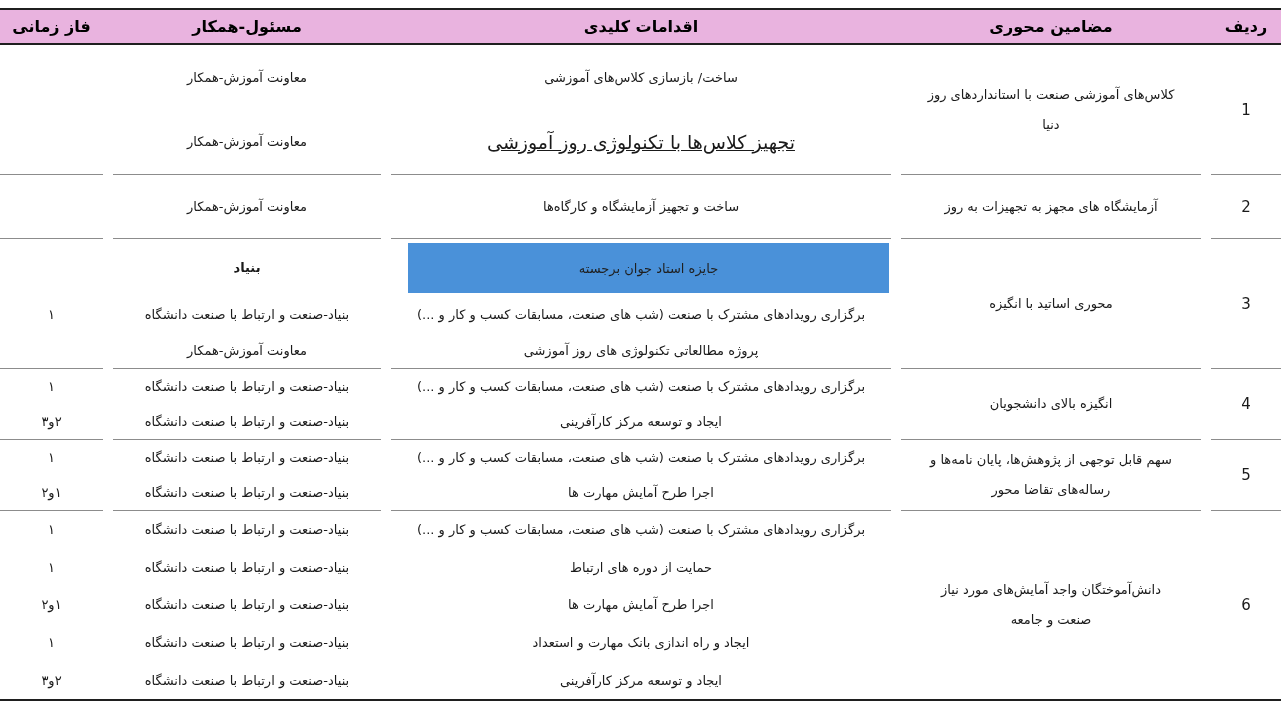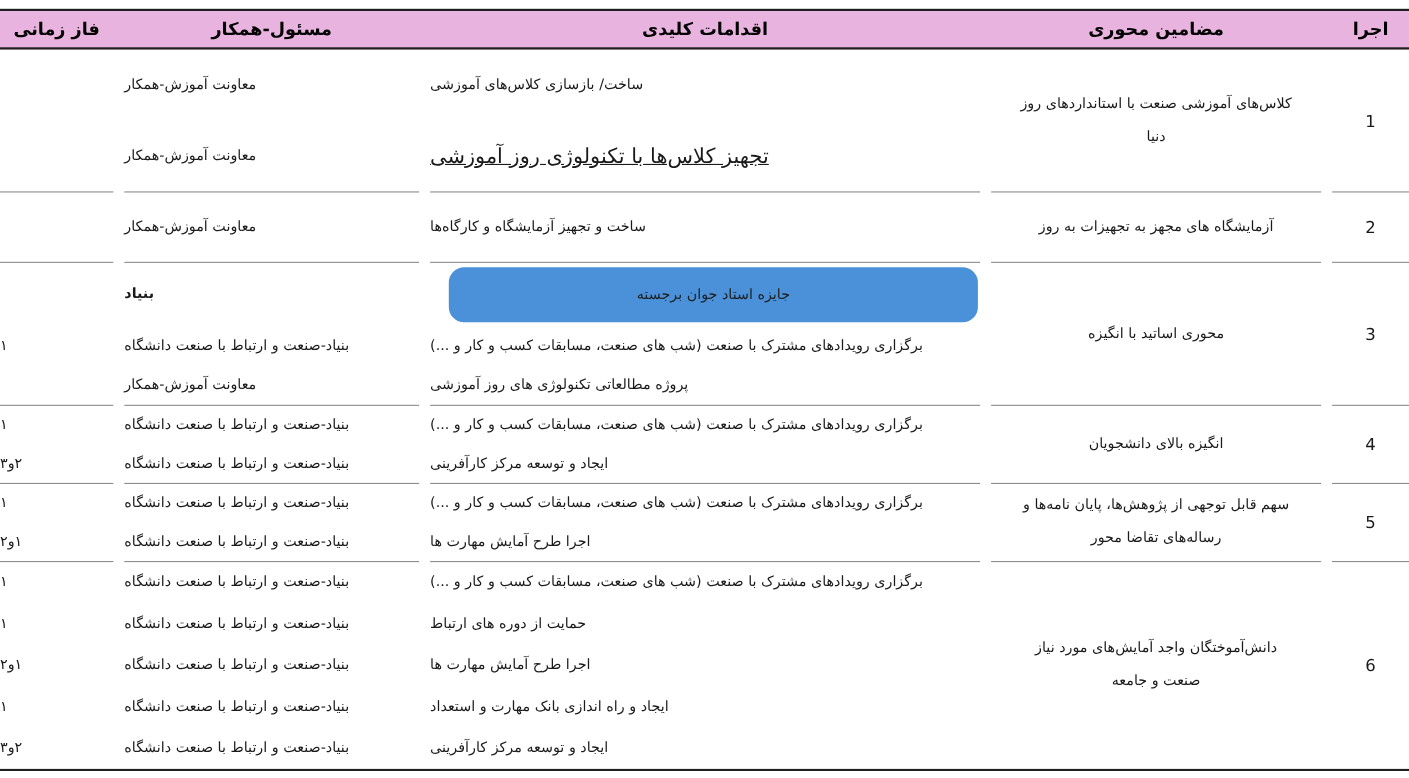--- a/index.html
+++ b/index.html
@@ -34,21 +34,21 @@
     border-bottom:2px solid var(--border-dark);
   }
   .header-cell{
     display:flex;align-items:center;justify-content:center;
     font-weight:bold;font-size:16px;color:#000;
     white-space:nowrap;
     text-align:right;
   }
   .band .cell{
     border-bottom:1px solid var(--sep);
-    display:flex;flex-direction:column;align-items:flex-end;
+    display:flex;flex-direction:column;
   }
   .band.last .cell{border-bottom:none;}
   .r1{height:130px;}
   .r2{height:64px;}
   .r3{height:130px;}
   .r4{height:71px;}
   .r5{height:71px;}
   .r6{height:188px;}
   .cell.num{align-items:center;justify-content:center;font-size:15px;}
   .cell.theme{align-items:center;justify-content:center;text-align:center;font-size:13px;line-height:2.3;}
@@ -58,31 +58,30 @@
     display:flex;align-items:center;justify-content:center;
     text-align:center;font-size:13px;white-space:nowrap;
   }
   .line.lg{font-size:19px;text-decoration:underline;}
   .line.hl{
     flex:0 0 50px;
     margin:4px 2px 3px 17px;
     background:var(--hl);
     color:#1F1F1F;
     align-self:stretch;
-    border-radius:14px;
   }
   .line.fix57{flex:0 0 57px;font-weight:bold;}
 </style>
 </head>
 <body>
 
 <div class="table">
 
   <div class="grid header-row">
-    <div class="header-cell">اجرا</div>
+    <div class="header-cell">ردیف</div>
     <div class="header-cell">مضامین محوری</div>
     <div class="header-cell">اقدامات کلیدی</div>
     <div class="header-cell">مسئول-همکار</div>
     <div class="header-cell">فاز زمانی</div>
   </div>
 
   <div class="grid band r1">
     <div class="cell num">
         <span>1</span>
       </div>

